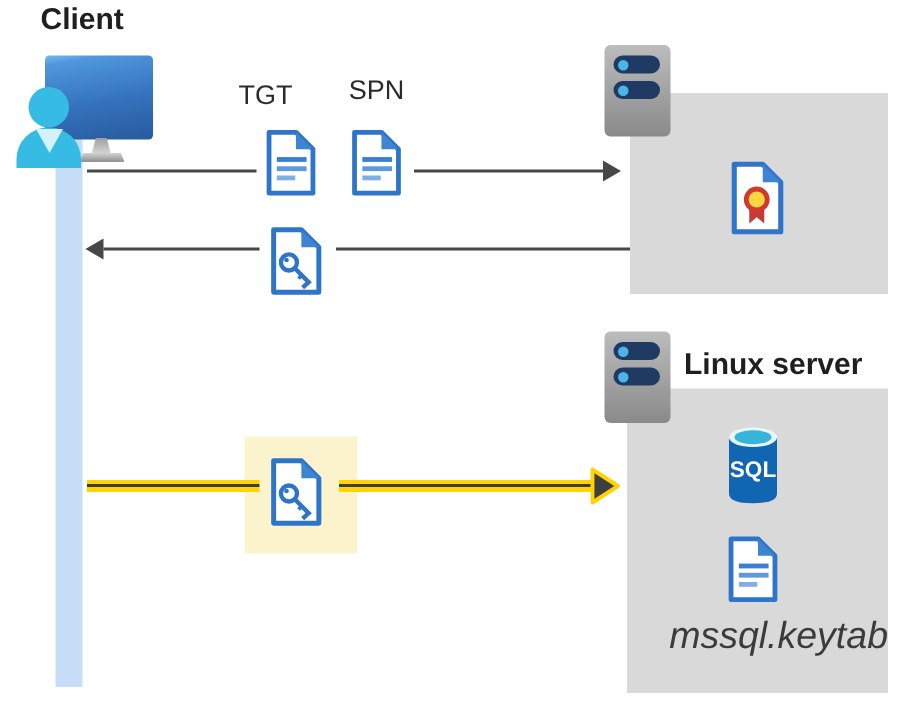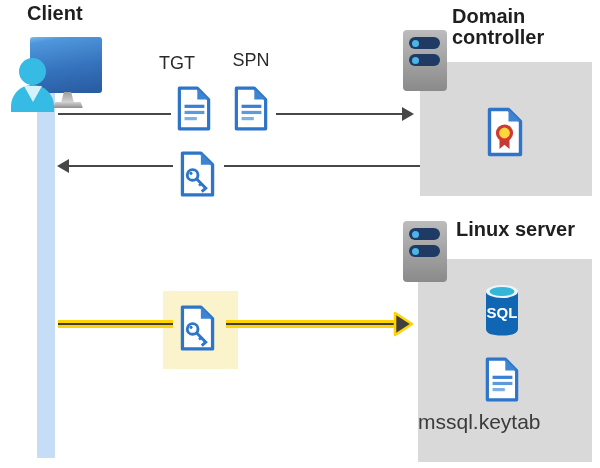--- a/index.html
+++ b/index.html
@@ -4,21 +4,21 @@
 <style>
   html,body{margin:0;padding:0;background:#fff;}
   #canvas{
     position:relative;width:600px;height:468px;background:#ffffff;overflow:hidden;
     font-family:"Liberation Sans",sans-serif;
   }
   .abs{position:absolute;}
   
   .title{font-weight:bold;font-size:20px;color:#1f1f1f;line-height:21px;}
   .ticket-label{font-size:18px;color:#2b2b2b;text-align:center;width:40px;}
-  .file-label{font-size:21px;color:#3b3b3b;text-align:left;}
+  .file-label{font-size:25px;color:#3b3b3b;text-align:right;font-style:italic;}
   
   .zone{background:#d9d9d9;z-index:0;}
   
   .lifeline{background:#c6ddf8;z-index:0;border-radius:1px;}
   
   .monitor{width:72px;height:56px;border-radius:3px;z-index:1;
     background:linear-gradient(170deg,#7cb9ec 0%,#4f97dd 10%,#3572bd 55%,#285a9e 100%);}
   .stand-neck{width:13px;height:11px;z-index:1;
     background:linear-gradient(#9d9d9d,#d8d8d8);
     clip-path:polygon(22% 0,78% 0,100% 100%,0 100%);}
@@ -95,38 +95,37 @@
   <svg class="abs icon" style="left:180px;top:150px;" width="35" height="48" viewBox="0 0 36 48">
     <path d="M2.5 2.5 H21.5 L33.5 14.5 V45.5 H2.5 Z" fill="#ffffff" stroke="#2e75c9" stroke-width="3.4" stroke-linejoin="round"></path>
     <path d="M21.5 2.5 V14.5 H33.5 Z" fill="#3d85d1"></path>
     <circle cx="13" cy="25" r="5.5" fill="none" stroke="#2e75c9" stroke-width="3"></circle>
     <circle cx="11.3" cy="23.3" r="1.6" fill="#2e75c9"></circle>
     <path d="M17.2 29.2 L26.5 38.5 L23.5 41.2" fill="none" stroke="#2e75c9" stroke-width="3" stroke-linecap="square"></path>
     <path d="M21.8 33.8 L19.6 36" fill="none" stroke="#2e75c9" stroke-width="2.6"></path>
   </svg>
 
   <div class="abs zone" style="left:420px;top:62px;width:172px;height:134px;"></div>
-  <div class="abs title" style="left:452px;top:6px;width:118px;">Domain controller</div>
   <div class="abs server" style="left:403px;top:30px;">
     <div class="pill pill1">
         <div class="dot"></div>
       </div>
     <div class="pill pill2">
         <div class="dot"></div>
       </div>
   </div>
   <svg class="abs icon" style="left:487px;top:107px;" width="36" height="50" viewBox="0 0 36 50">
     <path d="M2.5 2.5 H21.5 L33.5 14.5 V47.5 H2.5 Z" fill="#ffffff" stroke="#2e75c9" stroke-width="3.4" stroke-linejoin="round"></path>
     <path d="M21.5 2.5 V14.5 H33.5 Z" fill="#3d85d1"></path>
     <path d="M12.5 30 V42 L17.5 37.8 L22.5 42 V30 Z" fill="#c43a36"></path>
     <circle cx="17.5" cy="26" r="7" fill="#ffd63e" stroke="#d0392f" stroke-width="3.2"></circle>
   </svg>
 
   <div class="abs zone" style="left:418px;top:259px;width:174px;height:203px;"></div>
-  <div class="abs title" style="left:456px;top:219px;text-align:center;">Linux server</div>
+  <div class="abs title" style="left:456px;top:233px;text-align:center;">Linux server</div>
   <div class="abs server" style="left:403px;top:221px;">
     <div class="pill pill1">
         <div class="dot"></div>
       </div>
     <div class="pill pill2">
         <div class="dot"></div>
       </div>
   </div>
 
   <svg class="abs icon" style="left:483px;top:282px;" width="38" height="57" viewBox="0 0 38 57">

